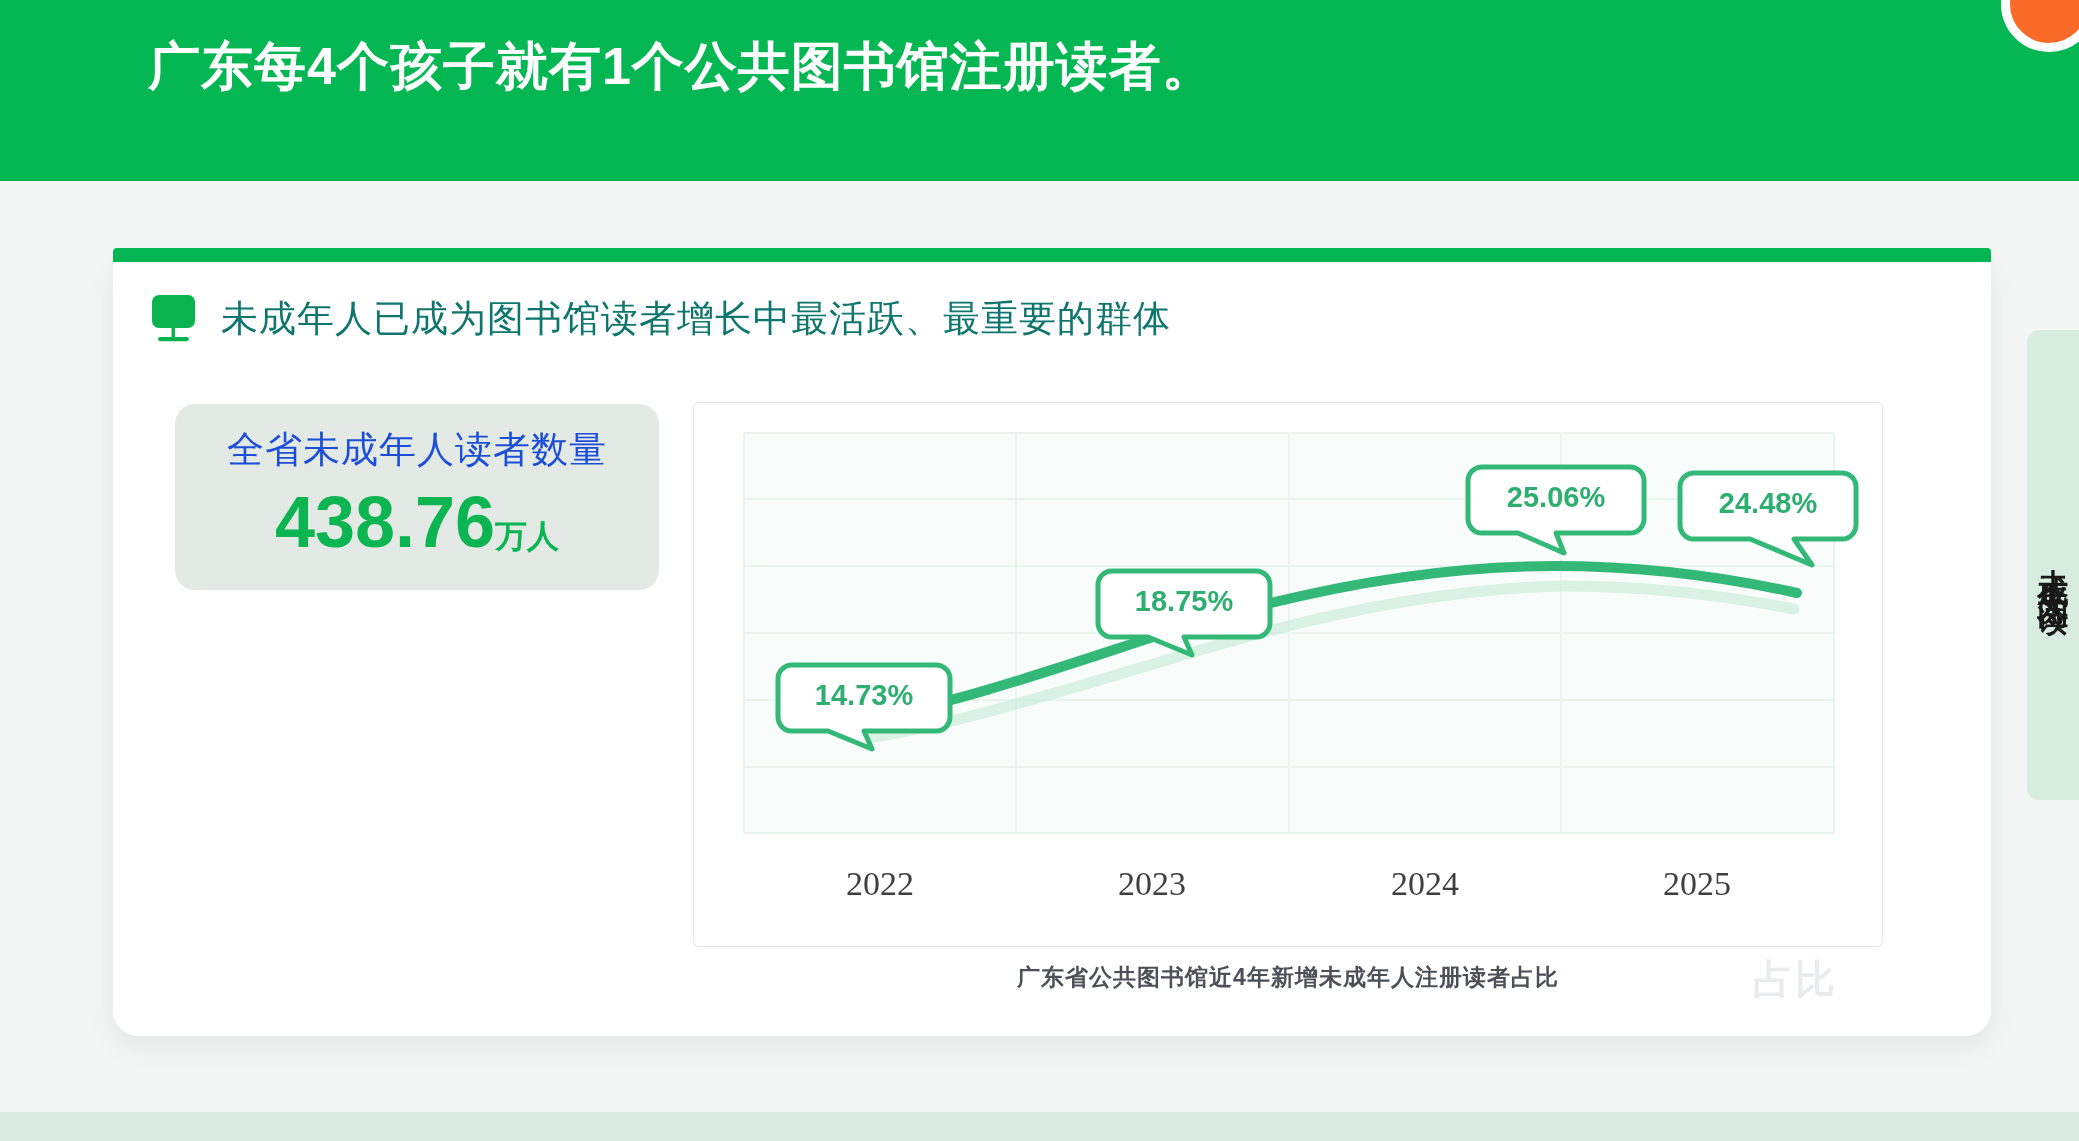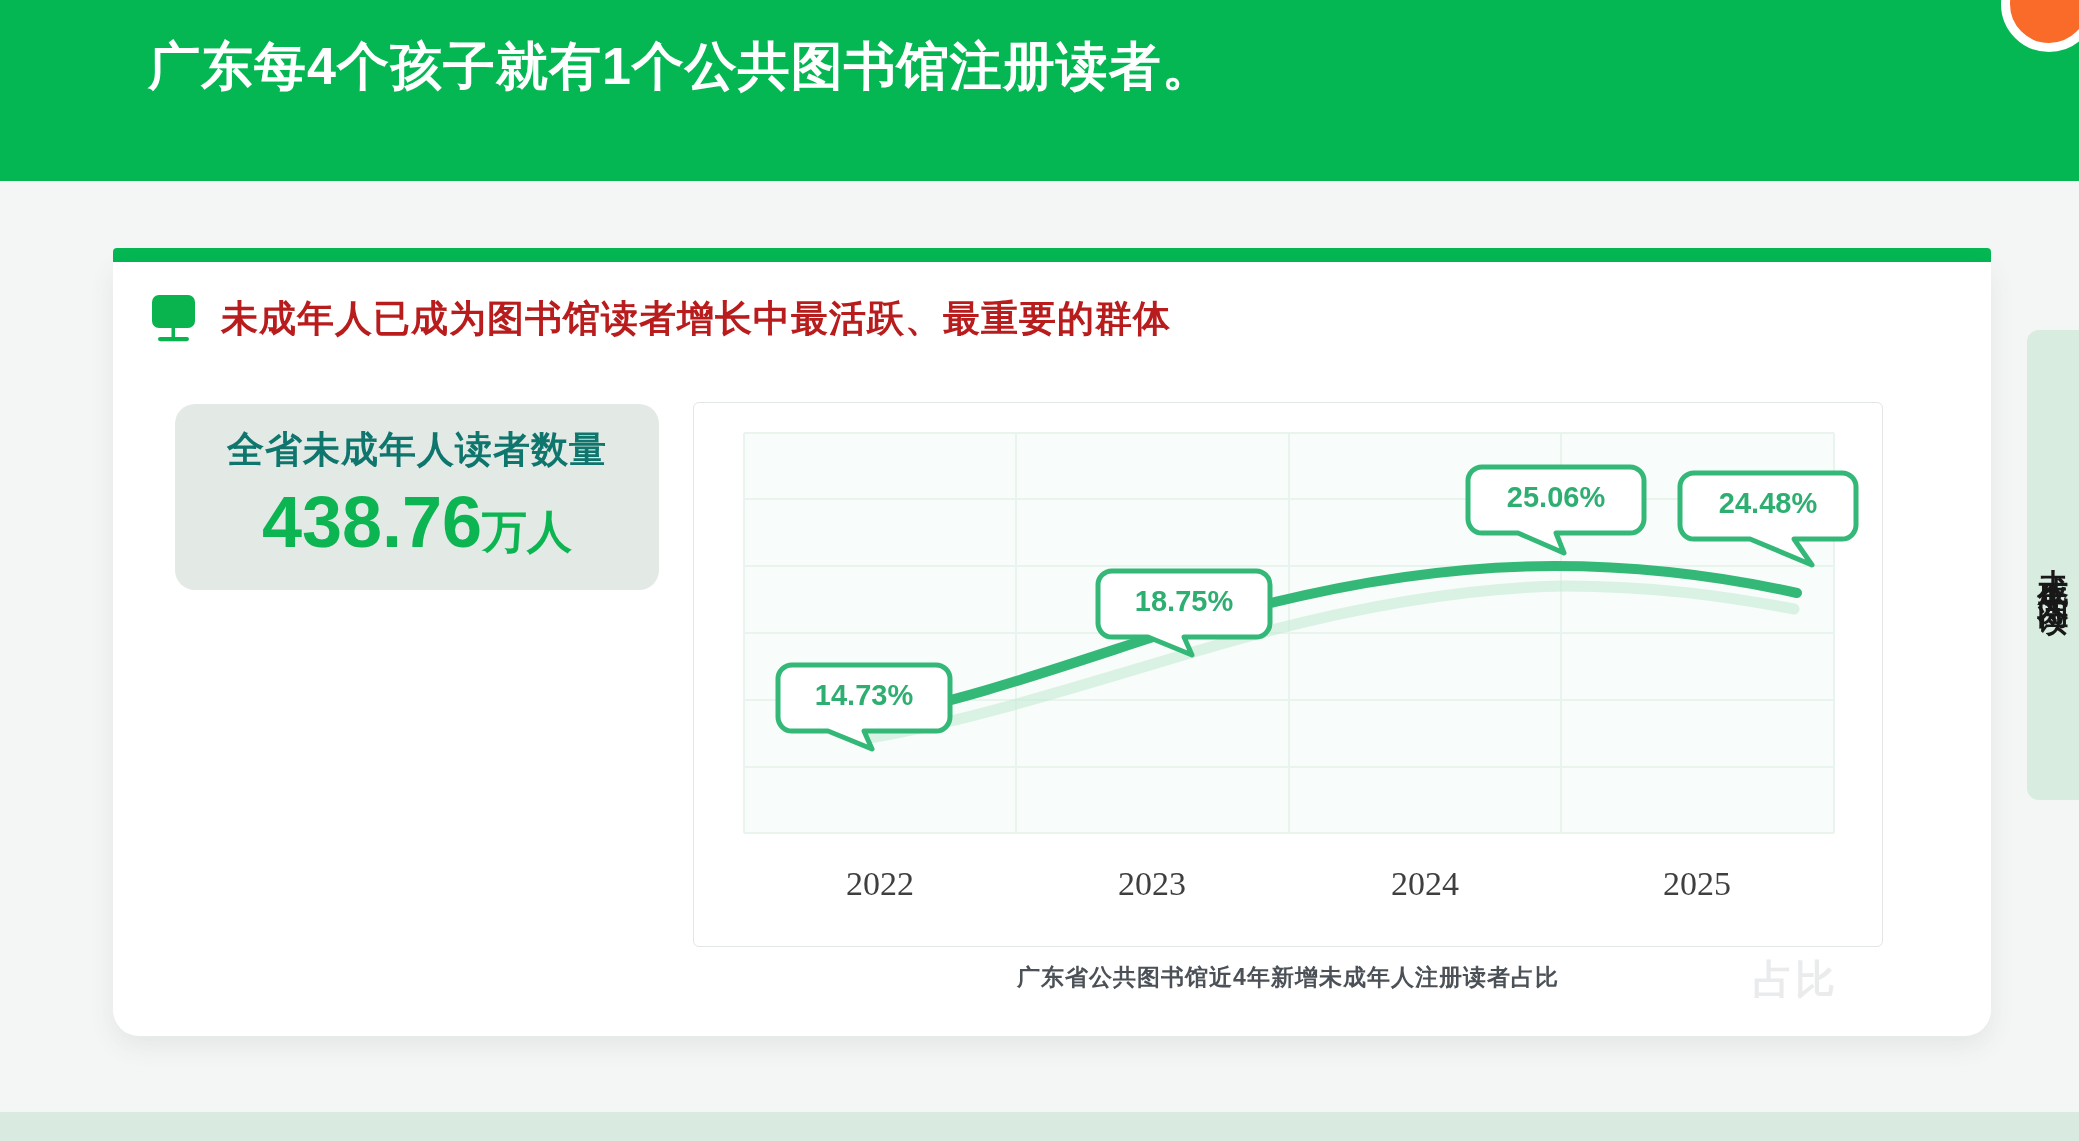--- a/index.html
+++ b/index.html
@@ -97,22 +97,22 @@
     position: absolute;
     left: 38px;
     top: 32px;
     display: flex;
     align-items: center;
     gap: 20px;
   }
   .monitor-icon { width: 50px; height: 48px; display: block; }
   .card-heading-text {
     font-size: 37px;
-    font-weight: 700;
-    color: #b91c1c;
+    font-weight: 400;
+    color: #0f766e;
     letter-spacing: 1px;
     white-space: nowrap;
   }
 
   
   .stat-col {
     position: absolute;
     left: 62px;
     top: 142px;
     width: 484px;
@@ -120,35 +120,35 @@
   .stat-box {
     width: 484px;
     border-radius: 20px;
     padding: 26px 10px 30px 10px;
     text-align: center;
   }
   .stat-box.one { background: #e3e9e5; }
   .stat-box.two { background: #ddf2e1; margin-top: 50px; }
   .stat-label {
     font-size: 37px;
-    font-weight: 700;
-    color: #0f766e;
+    font-weight: 400;
+    color: #1d4ed8;
     letter-spacing: 1px;
     line-height: 1.1;
   }
   .stat-value {
     margin-top: 14px;
     font-size: 72px;
     font-weight: 700;
     color: #0cb551;
     letter-spacing: 0px;
     line-height: 1.05;
     white-space: nowrap;
   }
-  .stat-value .unit { font-size: 45px; text-align: center; }
+  .stat-value .unit { font-size: 32px; text-align: center; }
 
   
   .chart-panel {
     position: absolute;
     left: 580px;
     top: 140px;
     width: 1190px;
     height: 545px;
     background: #ffffff;
     border: 1px solid #e2e6e5;

